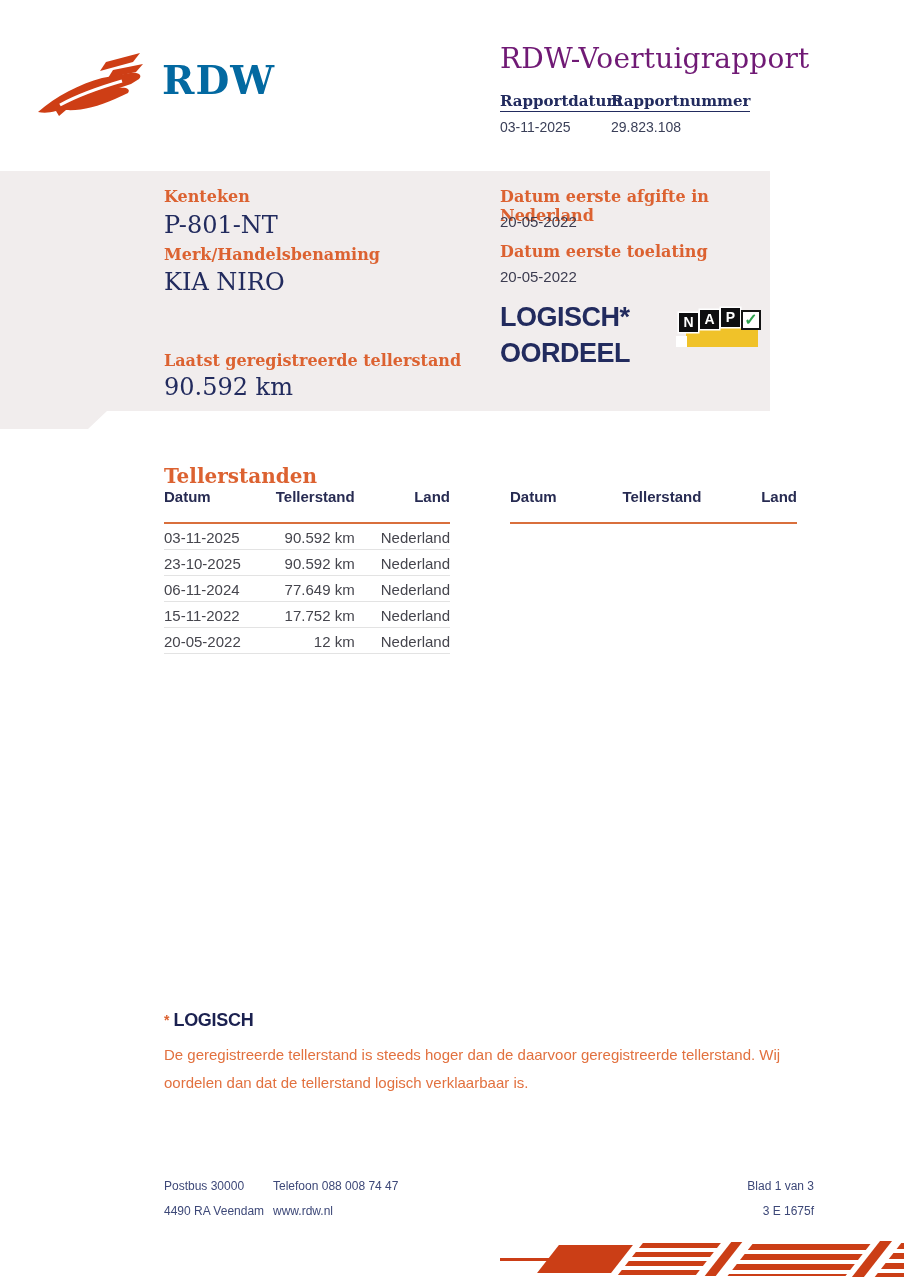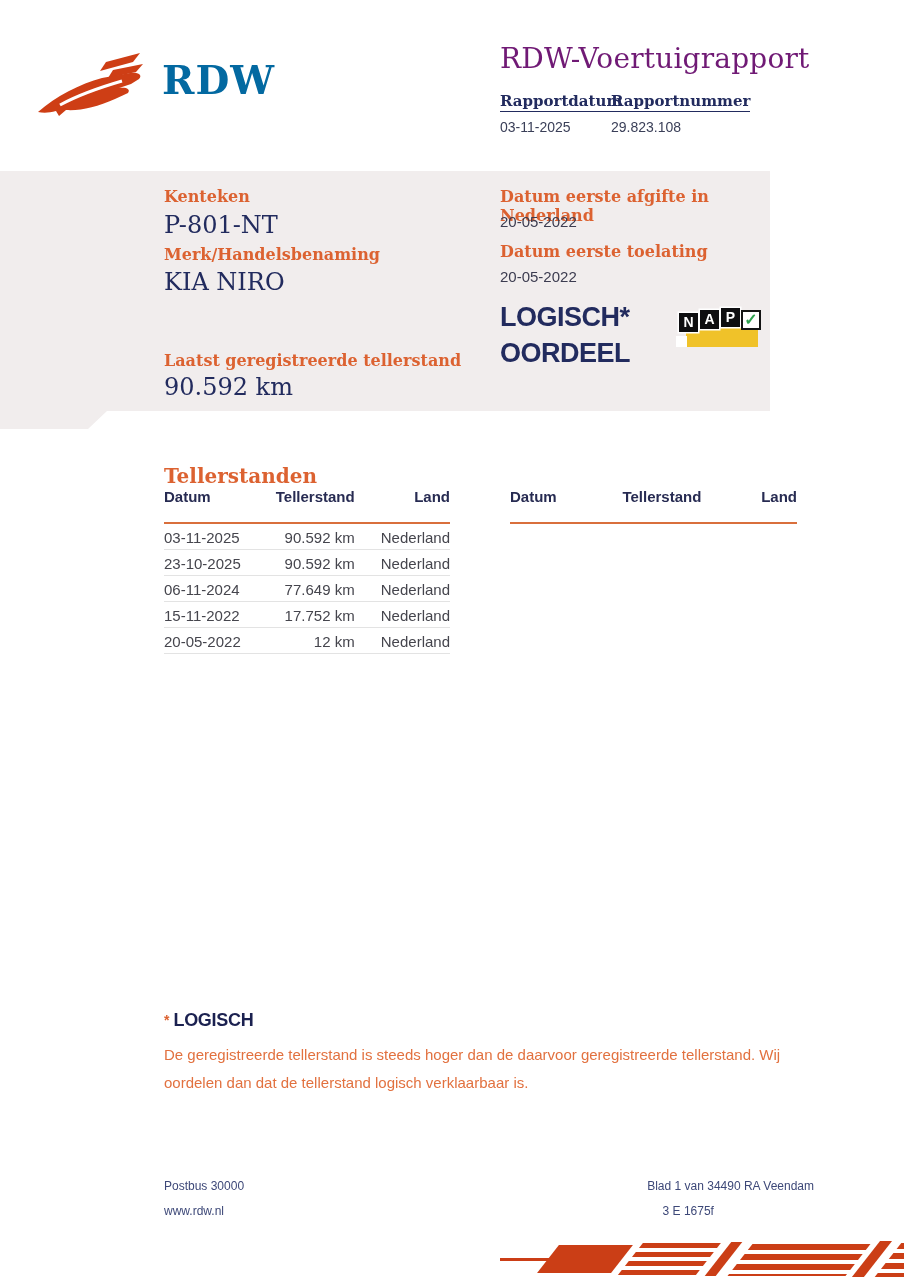--- a/index.html
+++ b/index.html
@@ -237,20 +237,21 @@
   <div class="note">
     <div class="note-head">
       <span class="note-ast">*</span>
       <span class="note-title">LOGISCH</span>
     </div>
     <div class="note-body">De geregistreerde tellerstand is steeds hoger dan de daarvoor geregistreerde tellerstand. Wij oordelen dan dat de tellerstand logisch verklaarbaar is.</div>
   </div>
 
   <div class="footer">
     <span>Postbus 30000</span>
+    <span>Telefoon 088 008 74 47</span>
     <span class="r">Blad 1 van 3</span>
     <span>4490 RA Veendam</span>
     <span>www.rdw.nl</span>
     <span class="r">3 E 1675f</span>
   </div>
 
   <div class="art">
     <div class="a-line"></div>
     <div class="a-block1 sk"></div>
     <div class="a-stripes1 sk"></div>

